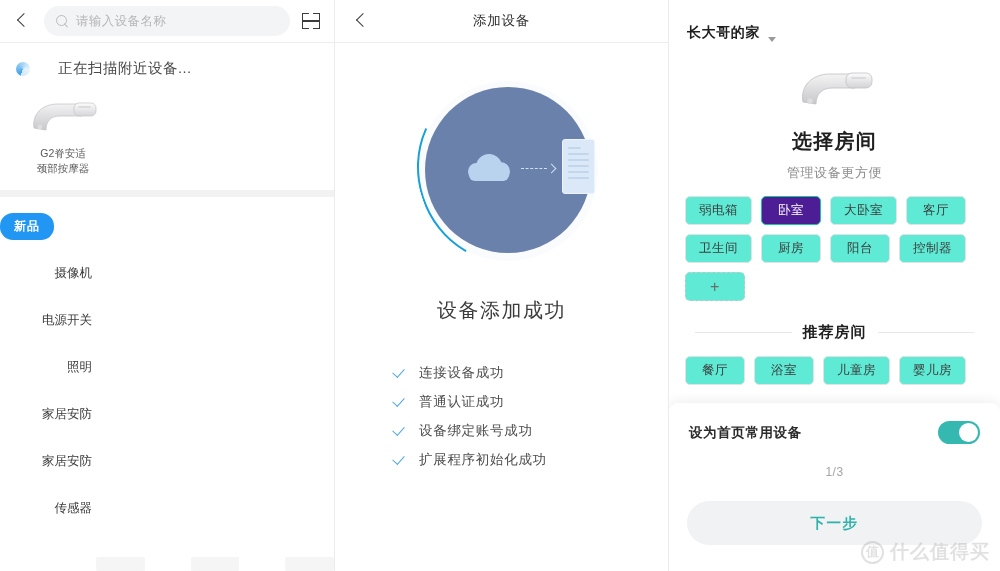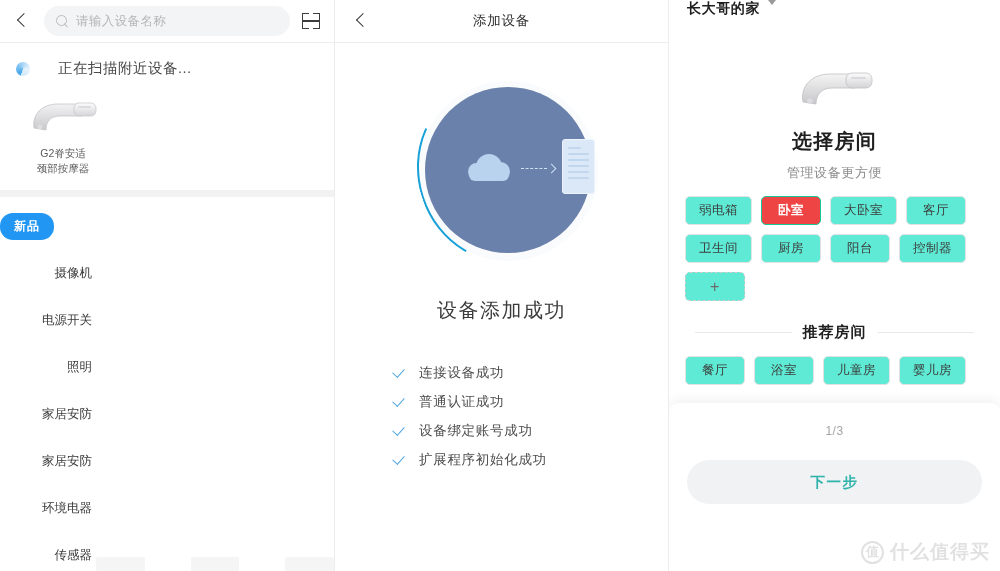--- a/index.html
+++ b/index.html
@@ -118,36 +118,36 @@
   .check-row { display:flex; align-items:center; gap:13px; height:29px; }
   .tick { width:13px;height:13px;flex:0 0 13px; position:relative; }
   .tick::before{
     content:""; position:absolute; left:2px; top:0px; width:6px;height:10px;
     border-right:1.7px solid #55a8e0; border-bottom:1.7px solid #55a8e0;
     transform:rotate(42deg);
   }
   .check-label { font-size:13.5px; color:#4d4d4d; letter-spacing:.7px; }
 
   
-  .r-topbar { height:42px; display:flex; align-items:flex-start; padding-left:18px; gap:8px; }
+  .r-topbar { height:42px; display:flex; align-items:flex-end; padding-left:18px; gap:8px; }
   .home-name { font-size:14px; font-weight:bold; color:#1f1f1f; letter-spacing:.6px; cursor:pointer; }
   .caret-down { width:0;height:0;border-left:4px solid transparent;border-right:4px solid transparent;
     border-top:5px solid #9a9a9a; cursor:pointer; }
 
   .r-device-img { width:92px; height:52px; margin:20px auto 0; }
   .r-title { text-align:center; font-size:20px; font-weight:bold; color:#1f1f1f; letter-spacing:1.2px; margin-top:14px; }
   .r-sub { text-align:center; font-size:13px; color:#8c8c8c; letter-spacing:.6px; margin-top:9px; }
 
   .chip-grid { display:flex; flex-wrap:wrap; gap:9px; padding:14px 16px 0; }
   .chip {
     min-width:60px; height:29px; border:1px solid #e2e2e2; border-radius:5px; background:#5eead4;
     display:flex; align-items:center; justify-content:center;
     font-size:12.5px; color:#3c3c3c; padding:0 13px; cursor:pointer; letter-spacing:.5px;
   }
-  .chip.sel { background:#ef4444; border-color:#16c79a; color:#fff;font-weight:bold; }
+  .chip.sel { background:#4c1d95; border-color:#16c79a; color:#fff; }
   .chip.add {
     border:1px dashed #cdcdcd; color:#6b6b6b; font-size:16px; min-width:60px; padding:0;
   }
 
   .rec-head { display:flex; align-items:center; gap:11px; padding:0 26px; margin-top:22px; }
   .rec-line { flex:1; height:1px; background:#e8e8e8; }
   .rec-title { font-size:15px; font-weight:bold; color:#1f1f1f; letter-spacing:1px; }
 
   .rec-grid { display:flex; gap:9px; padding:14px 16px 0; }
 
@@ -243,23 +243,20 @@
       <div class="cat-item">
         <span>照明</span>
       </div>
       <div class="cat-item">
         <span>家居安防</span>
       </div>
       <div class="cat-item">
         <span>家居安防</span>
       </div>
       <div class="cat-item">
-        <span>环境电器</span>
-      </div>
-      <div class="cat-item">
         <span>传感器</span>
       </div>
 
     </div>
 
     <div class="ghost-cards">
       <div class="ghost-card"></div>
       <div class="ghost-card"></div>
       <div class="ghost-card"></div>
     </div>
@@ -393,20 +390,26 @@
       </div>
       <div class="chip">
         <span>儿童房</span>
       </div>
       <div class="chip">
         <span>婴儿房</span>
       </div>
     </div>
 
     <div class="overlay-card">
+      <div class="fav-row">
+        <span class="fav-label">设为首页常用设备</span>
+        <span class="toggle">
+          <span class="knob"></span>
+        </span>
+      </div>
       <div class="page-ind">1/3</div>
       <div class="next-btn">下一步</div>
     </div>
   </div>
 
   <div class="watermark">
     <span class="wm-logo">值</span>
     <span class="wm-text">什么值得买</span>
   </div>
 

